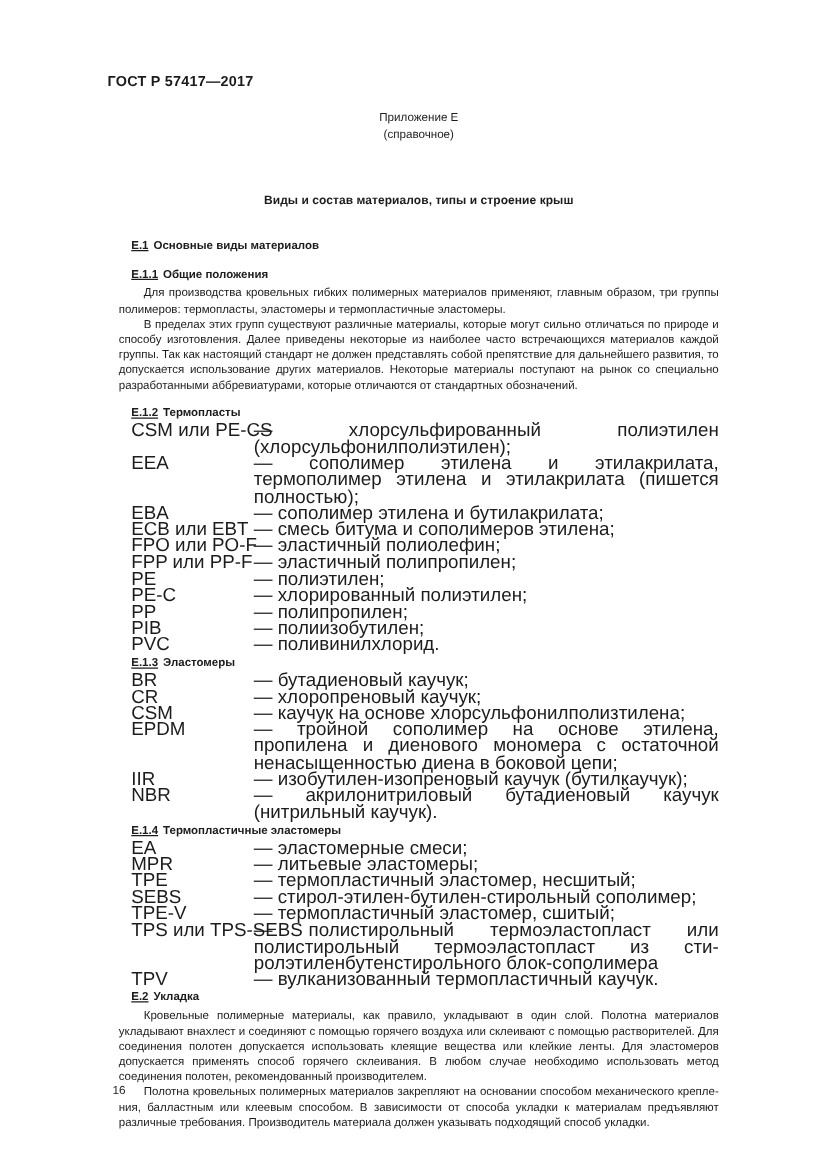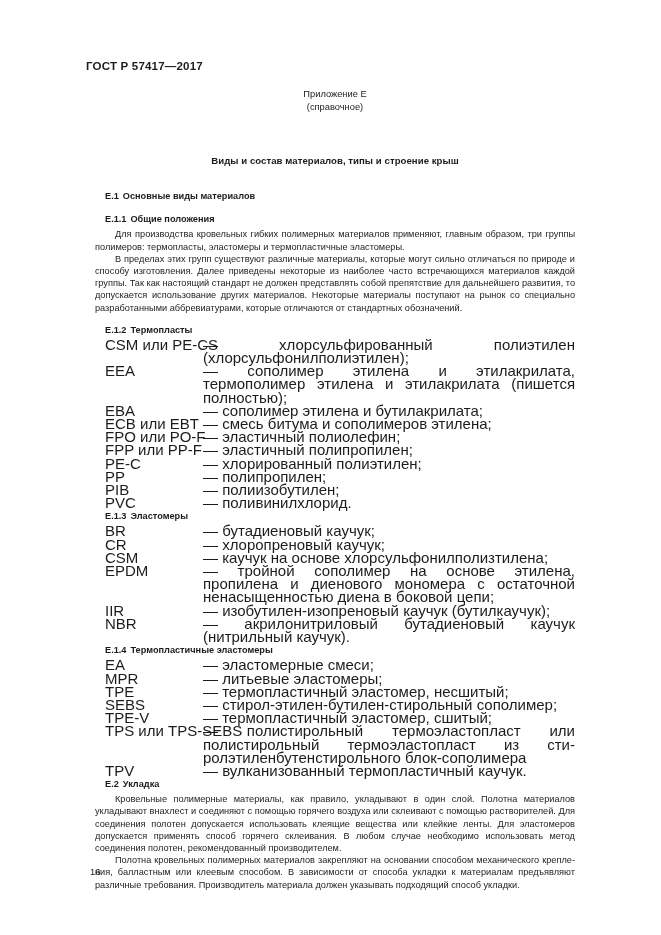--- a/index.html
+++ b/index.html
@@ -60,20 +60,21 @@
     font-weight: bold;
     margin: 0;
     padding-left: 10px;
     line-height: 14px;
   }
   .sec-h.gap {
     margin-top: 9px;
   }
   .sec-h .num {
     margin-right: 4px;
+    text-decoration: underline;
   }
   p.para {
     font-size: 9.2px;
     line-height: 12.2px;
     margin: 0;
     text-align: justify;
     text-indent: 20px;
     hyphens: manual;
   }
   p.para.first {
@@ -158,20 +159,24 @@
       </li>
       <li class="defrow">
         <span class="term">FPO или PO-F</span>
         <span class="desc">— эластичный полиолефин;</span>
       </li>
       <li class="defrow">
         <span class="term">FPP или PP-F</span>
         <span class="desc">— эластичный полипропилен;</span>
       </li>
       <li class="defrow">
+        <span class="term">PE</span>
+        <span class="desc">— полиэтилен;</span>
+      </li>
+      <li class="defrow">
         <span class="term">PE-C</span>
         <span class="desc">— хлорированный полиэтилен;</span>
       </li>
       <li class="defrow">
         <span class="term">PP</span>
         <span class="desc">— полипропилен;</span>
       </li>
       <li class="defrow">
         <span class="term">PIB</span>
         <span class="desc">— полиизобутилен;</span>

